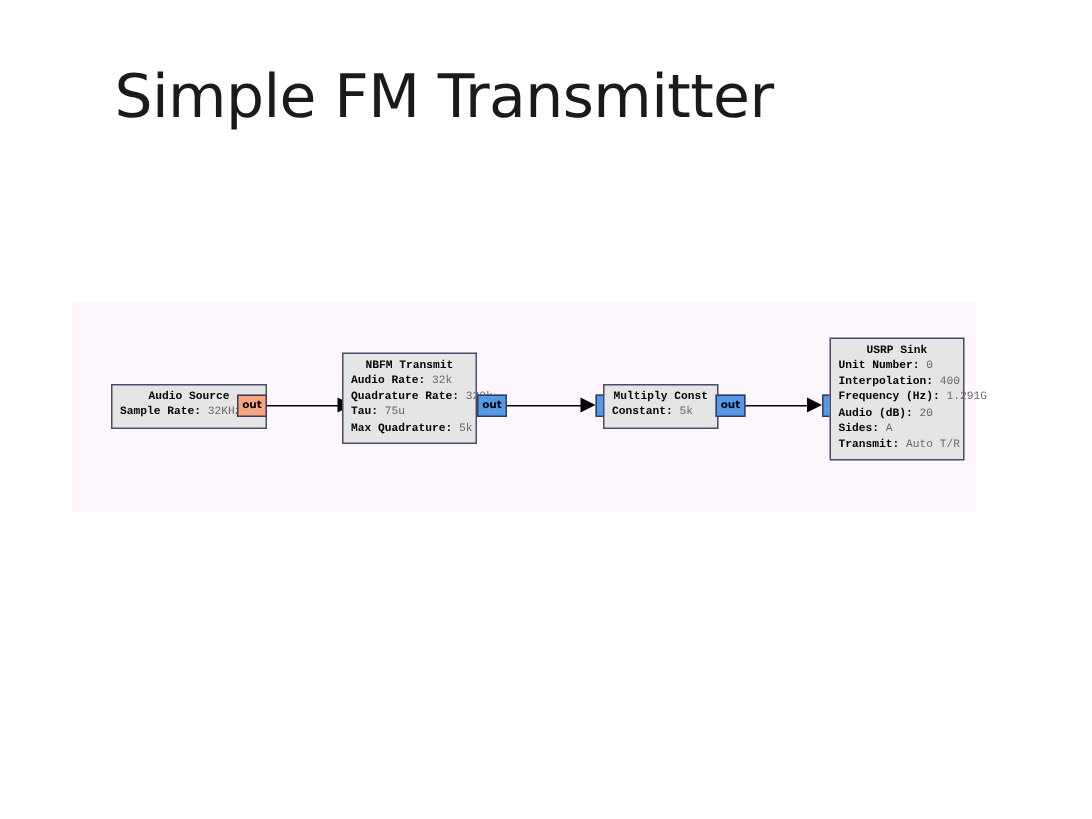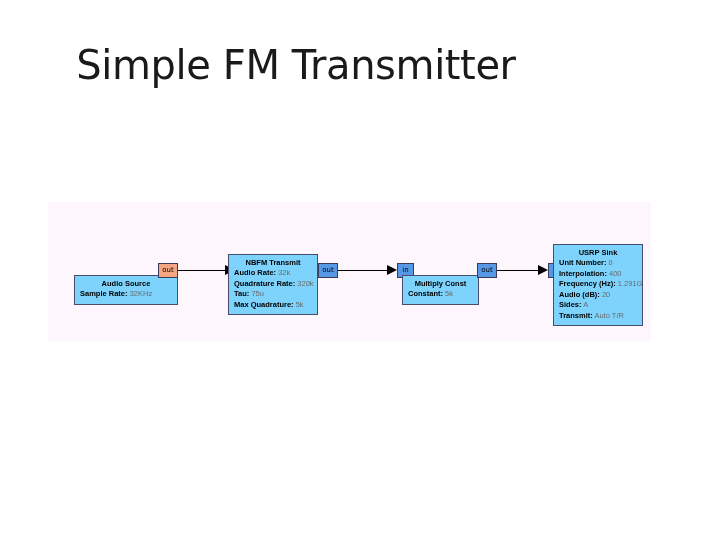--- a/index.html
+++ b/index.html
@@ -36,26 +36,25 @@
     left: 48px;
     top: 202px;
     width: 603px;
     height: 139px;
     background: #fdf6fd;
   }
 
   
   .fg-block {
     position: absolute;
-    background: #7dd3fc;
+    background: #e5e5e5;
     border: 1px solid #4b4b6b;
     box-sizing: border-box;
     padding: 3px 5px 4px 5px;
-    font-family: Liberation Sans, sans-serif;
-    margin-top: 19px;
+    font-family: Liberation Mono, monospace;
   }
   .fg-block .blk-title {
     font-size: 7.5px;
     font-weight: bold;
     color: #000000;
     text-align: center;
     line-height: 10px;
     white-space: nowrap;
   }
   .fg-block .blk-row {
@@ -74,20 +73,21 @@
     position: absolute;
     box-sizing: border-box;
     border: 1px solid #3a3a5a;
     font-family: "DejaVu Sans", sans-serif;
     font-size: 7px;
     line-height: 13px;
     height: 15px;
     text-align: center;
     color: #000000;
     overflow: hidden;
+    font-weight: bold;
   }
   .port.float { background: #f4a582; }
   .port.complex { background: #5599e6; }
 
   
   .conn-line {
     position: absolute;
     height: 0;
     border-top: 1.4px solid #000000;
   }

